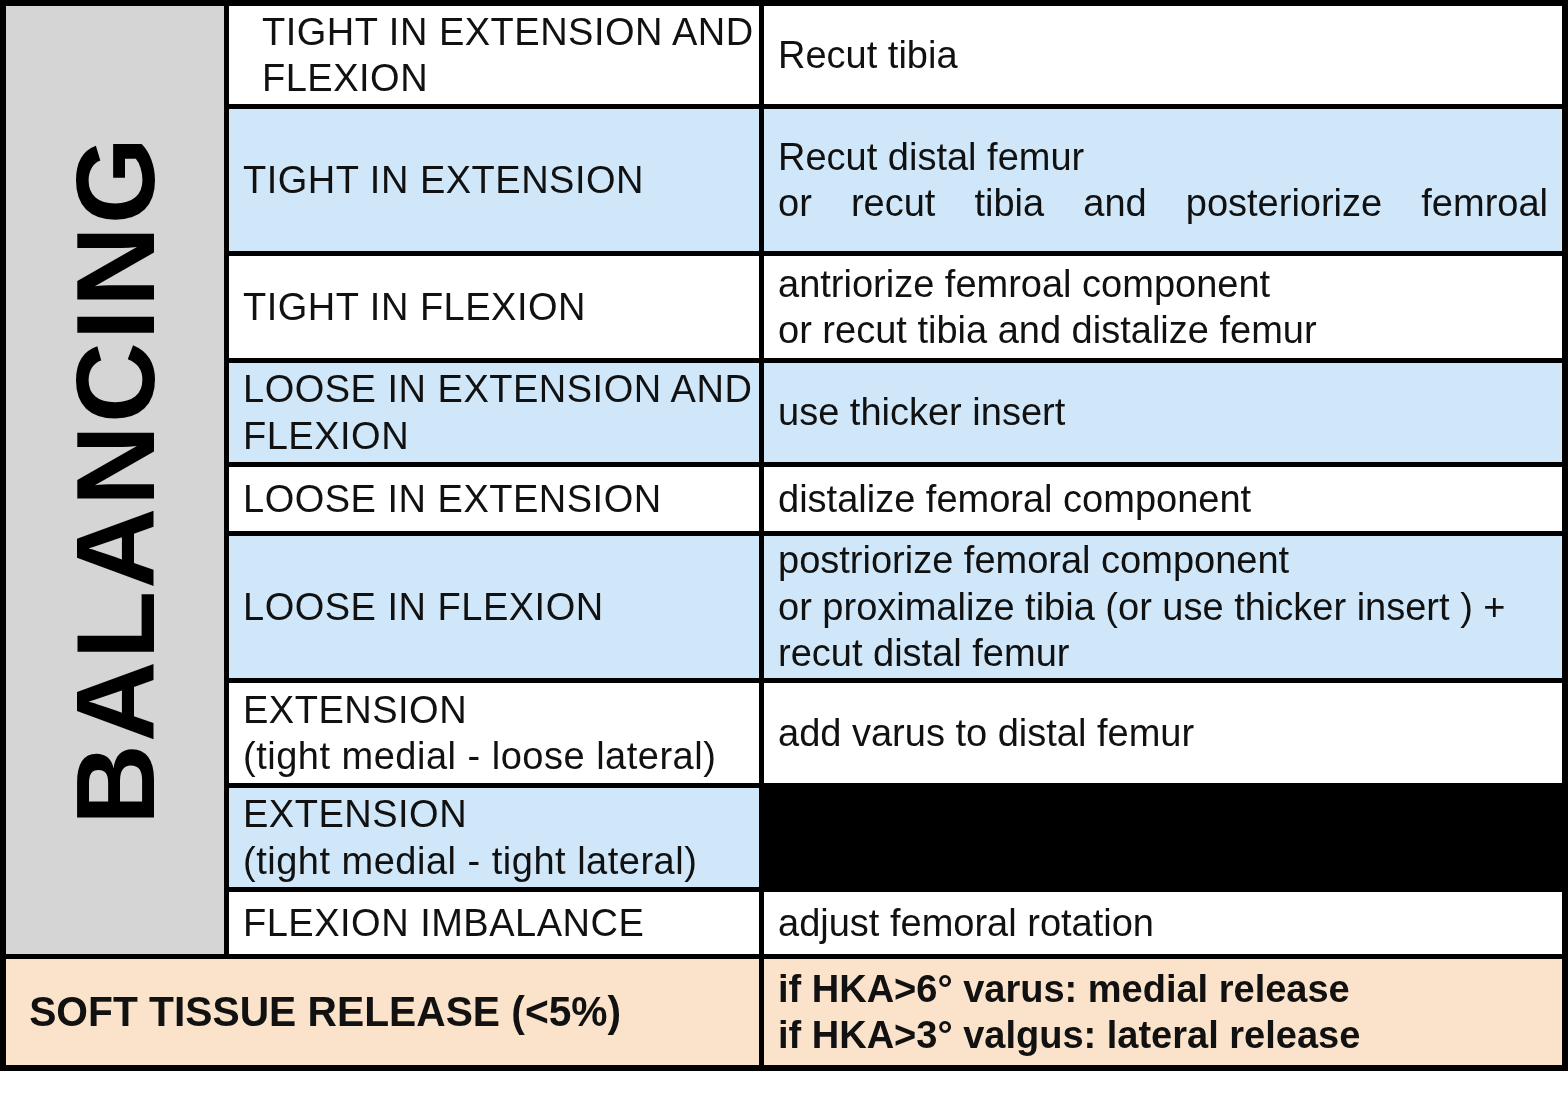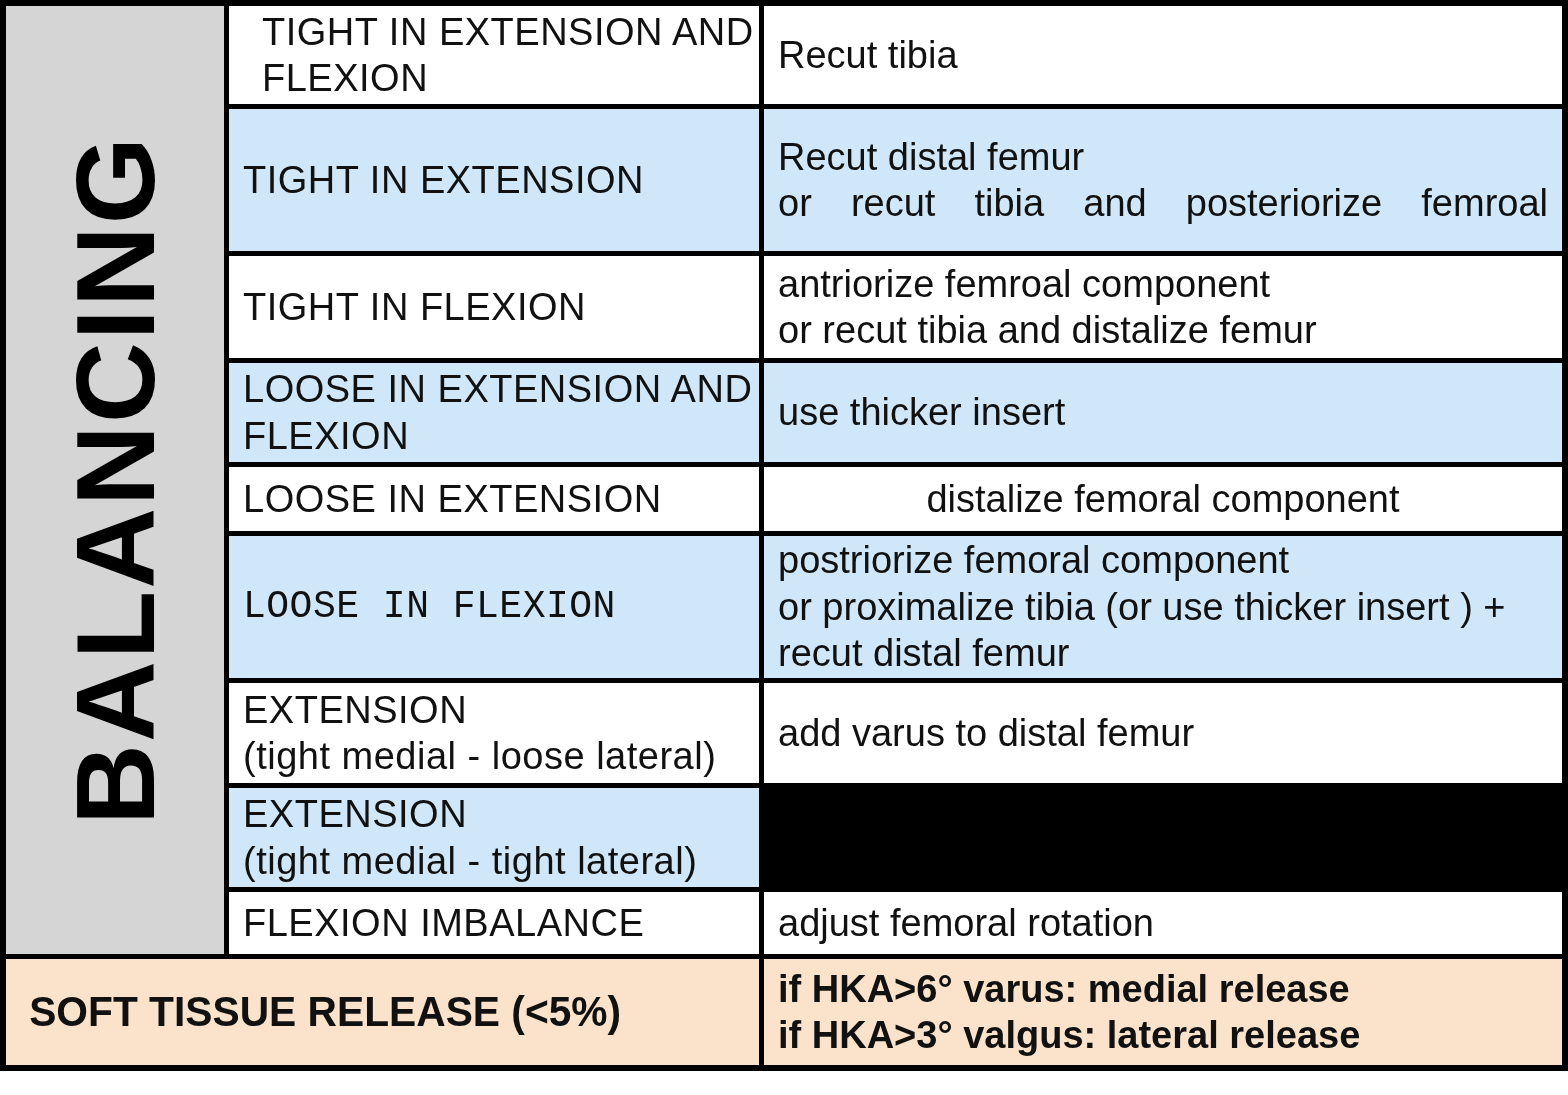--- a/index.html
+++ b/index.html
@@ -140,26 +140,26 @@
     <div class="cell act shade-blue" style="grid-area: 4 / 3;">
       <div class="lines">
         <div class="line">use thicker insert</div>
       </div>
     </div>
     <div class="cell cond shade-white" style="grid-area: 5 / 2;">
       <div class="lines">
         <div class="line">LOOSE IN EXTENSION</div>
       </div>
     </div>
-    <div class="cell act shade-white" style="grid-area: 5 / 3; text-align: center;">
+    <div class="cell act shade-white" style="grid-area: 5 / 3;">
       <div class="lines">
         <div class="line">distalize femoral component</div>
       </div>
     </div>
-    <div class="cell cond shade-blue" style="grid-area: 6 / 2; font-family: Liberation Mono, monospace;">
+    <div class="cell cond shade-blue" style="grid-area: 6 / 2;">
       <div class="lines">
         <div class="line">LOOSE IN FLEXION</div>
       </div>
     </div>
     <div class="cell act shade-blue" style="grid-area: 6 / 3;">
       <div class="lines">
         <div class="line">postriorize femoral component</div>
         <div class="line">or proximalize tibia (or use thicker insert ) +</div>
         <div class="line">recut distal femur</div>
       </div>

